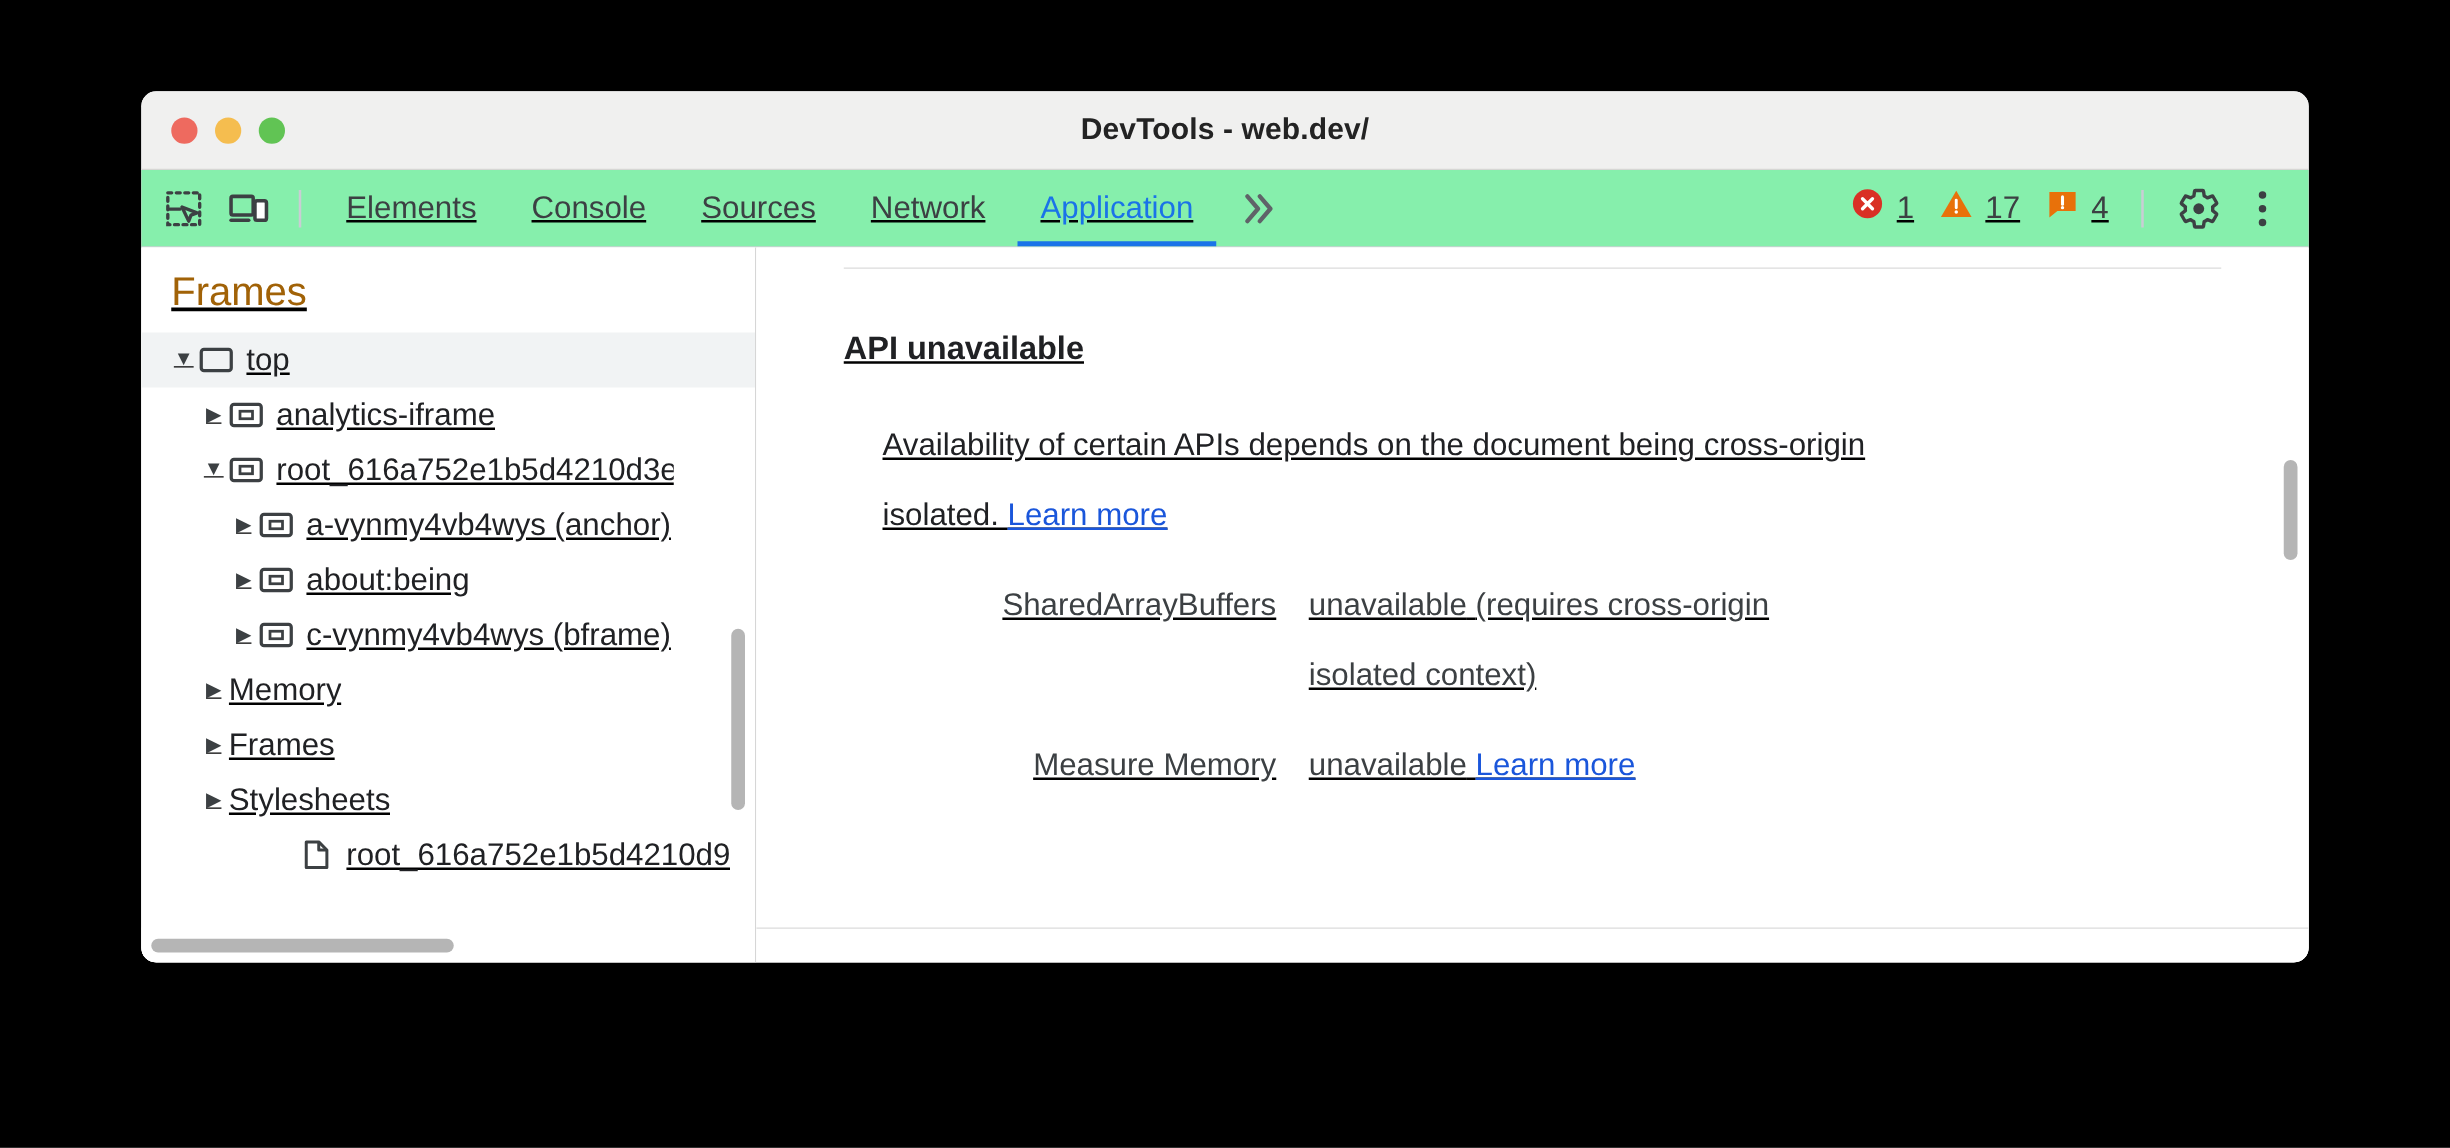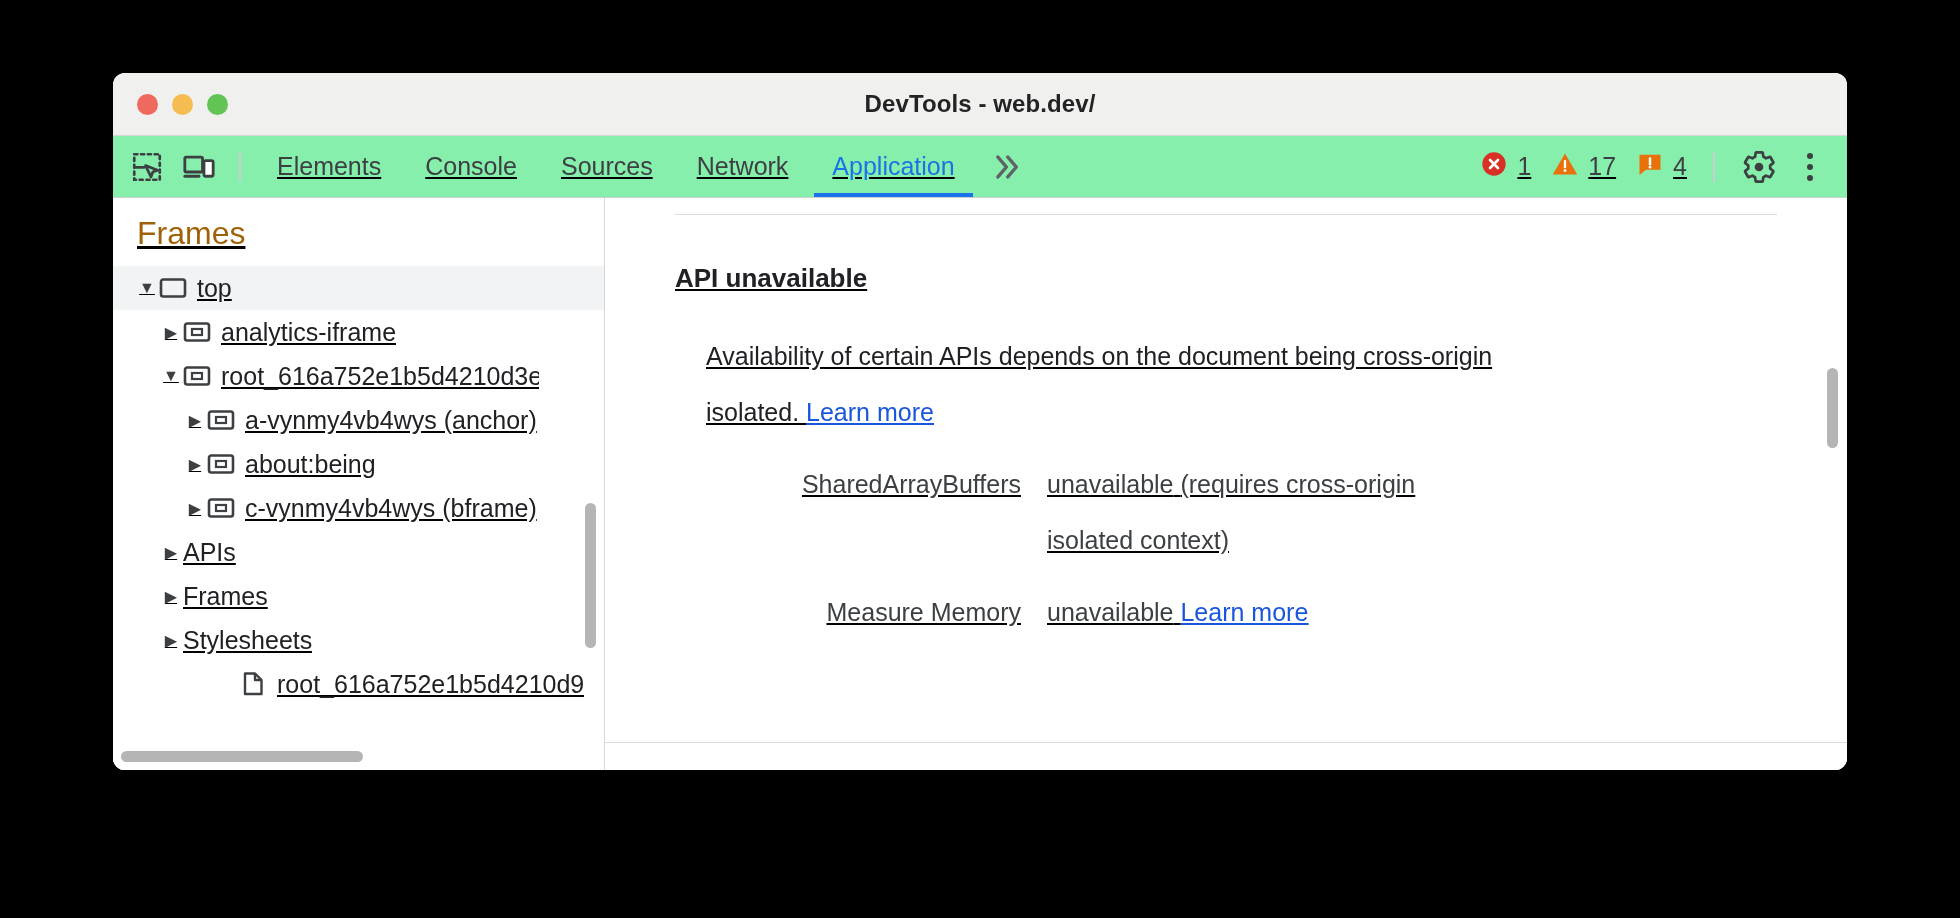--- a/index.html
+++ b/index.html
@@ -368,21 +368,21 @@
               <svg width="28" height="22" viewBox="0 0 28 22">
                 <rect x="2" y="2.5" width="24" height="17" rx="2.2" fill="none" stroke="#3c4043" stroke-width="2.6"></rect>
                 <rect x="9" y="8" width="10" height="6" fill="none" stroke="#3c4043" stroke-width="2.2"></rect>
               </svg>
             </span>
             <span class="label">c-vynmy4vb4wys (bframe)</span>
           </div>
 
           <div class="row" style="padding-left:46px">
             <span class="tw">▶</span>
-            <span class="label">APIs</span>
+            <span class="label">Memory</span>
           </div>
 
           <div class="row" style="padding-left:46px">
             <span class="tw">▶</span>
             <span class="label">Frames</span>
           </div>
 
           <div class="row" style="padding-left:46px">
             <span class="tw">▶</span>
             <span class="label">Stylesheets</span>

